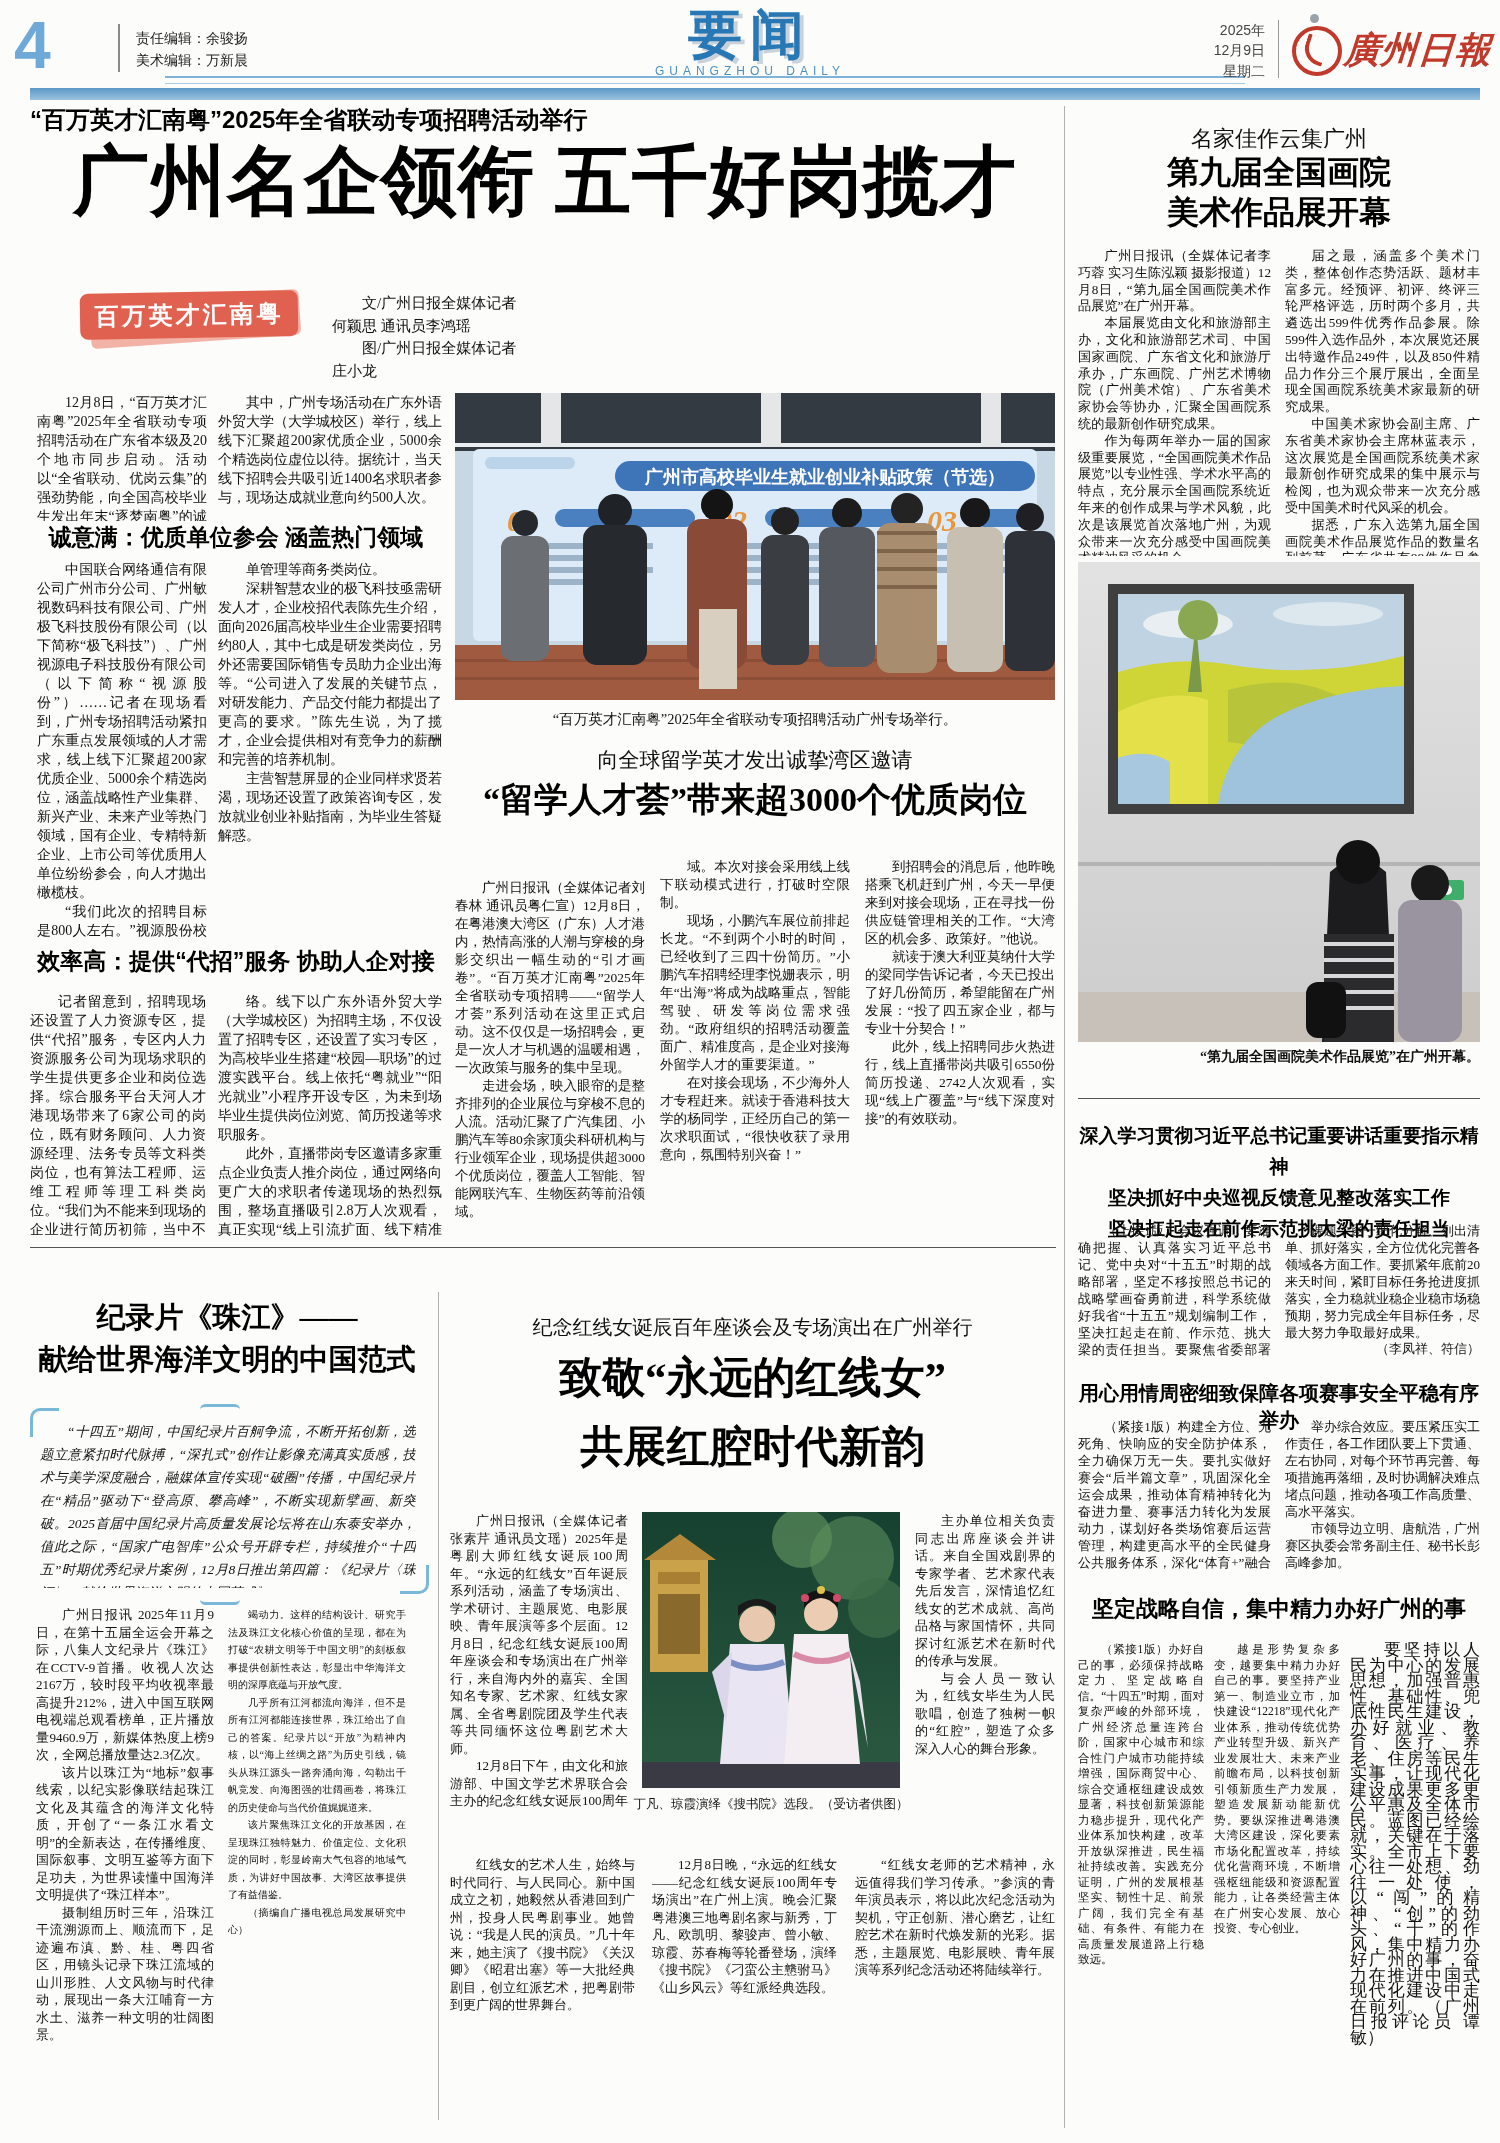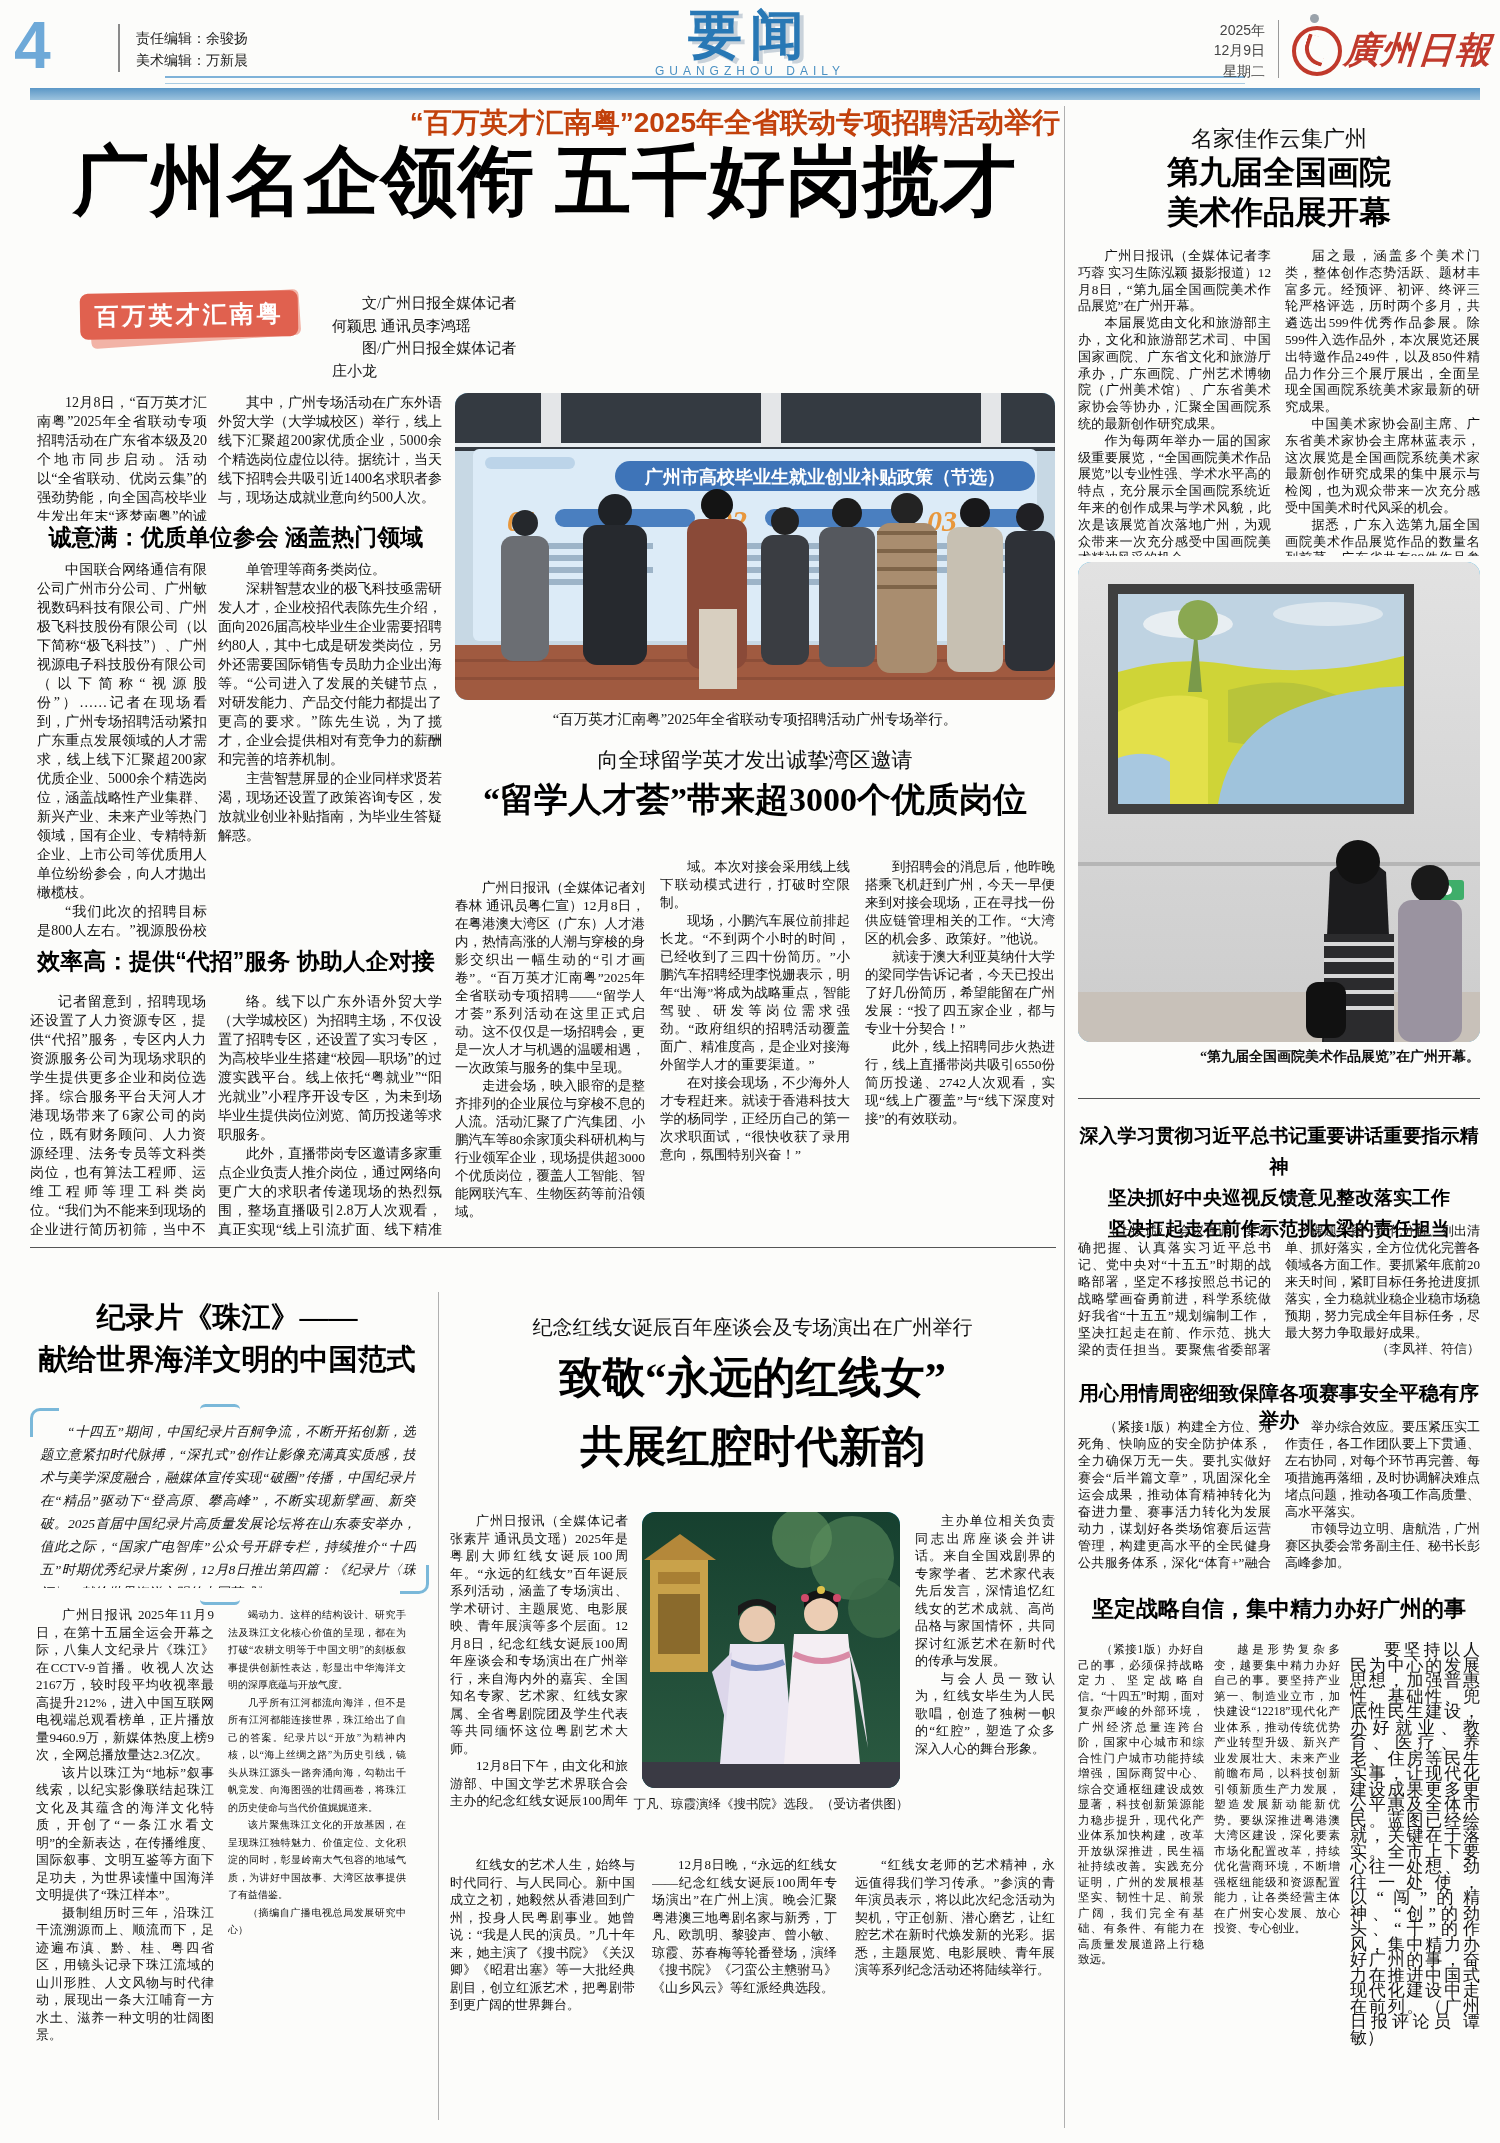--- a/index.html
+++ b/index.html
@@ -24,21 +24,21 @@
                     border-bottom:4px solid #c0392b;border-radius:0 0 0 18px;transform:rotate(18deg);}
   .logo-dot{position:absolute;left:18px;top:-4px;width:9px;height:9px;background:#9aa2aa;border-radius:50%;}
   .logo-txt{position:absolute;left:52px;top:8px;font-size:36px;font-weight:bold;font-style:italic;color:#c0392b;
             letter-spacing:1px;white-space:nowrap;transform:skewX(-4deg);}
   .blueband{left:30px;top:88px;width:1450px;height:12px;background:linear-gradient(180deg,#5b97c6,#9cc3de);}
   
   .vrule-main{left:1064px;top:106px;width:1px;height:2022px;background:#b0b0b0;}
   .hline-left{left:30px;top:1247px;width:1026px;height:1px;background:#555;}
   .vrule-bot{left:438px;top:1292px;width:1px;height:828px;background:#b0b0b0;}
   
-  .kicker-main{left:30px;top:104px;width:1030px;text-align:right;font-size:28px;font-weight:600;color:#c2410c;}
+  .kicker-main{left:30px;top:104px;width:1030px;text-align:left;font-size:24px;font-weight:600;color:#000000;}
   .headline-main{left:30px;top:140px;width:1030px;text-align:center;font-size:76px;font-weight:bold;
                  letter-spacing:1px;line-height:1.1;color:#000;}
   .badge-wrap{left:80px;top:288px;width:225px;height:58px;padding-left:46px;}
   .badge-back{position:absolute;left:10px;top:8px;width:210px;height:46px;background:#f2b3a6;border-radius:6px;transform:rotate(-4deg);}
   .badge-front{position:absolute;left:0;top:4px;width:218px;height:46px;background:#e0614f;border-radius:8px;
                color:#fff;font-weight:bold;font-size:24px;text-align:center;line-height:46px;letter-spacing:3px;transform:rotate(-1deg);
                font-family:"Liberation Sans","DejaVu Sans",sans-serif;}
   .byline-main{left:332px;top:292px;width:235px;font-size:15px;line-height:1.5;color:#111;}
   .byline-main div:nth-child(1),.byline-main div:nth-child(3){text-indent:2em;}
   .col{position:absolute;overflow:hidden;text-align:justify;font-size:14px;line-height:19px;color:#111;}
@@ -46,21 +46,21 @@
   .c-intro1{left:37px;top:393px;width:170px;height:128px;}
   .c-intro2{left:218px;top:393px;width:224px;height:128px;}
   .subhead{position:absolute;text-align:center;font-weight:bold;font-size:23px;color:#000;
            font-family:"Liberation Sans","DejaVu Sans",sans-serif;}
   .sh1{left:30px;top:522px;width:412px;}
   .sh2{left:30px;top:946px;width:412px;}
   .c-s1a{left:37px;top:560px;width:170px;height:380px;}
   .c-s1b{left:218px;top:560px;width:224px;height:380px;}
   .c-s2a{left:30px;top:992px;width:176px;height:244px;}
   .c-s2b{left:218px;top:992px;width:224px;height:244px;}
-  .photo-frame{position:absolute;overflow:hidden;background:#0ea5e9;border-radius:13px;}
+  .photo-frame{position:absolute;overflow:hidden;background:#0ea5e9;}
   .ph-main{left:455px;top:393px;width:600px;height:307px;}
   .cap{position:absolute;font-size:14.5px;color:#111;}
   .cap-main{left:455px;top:710px;width:600px;text-align:center;}
   
   .kicker-ov{left:455px;top:746px;width:600px;text-align:center;font-size:21px;color:#111;}
   .headline-ov{left:430px;top:777px;width:650px;text-align:center;font-size:34px;font-weight:bold;color:#000;}
   .c-ov1{left:455px;top:858px;width:190px;height:378px;font-size:13.5px;line-height:18px;margin-top:21px;}
   .c-ov2{left:660px;top:858px;width:190px;height:378px;font-size:13.5px;line-height:18px;}
   .c-ov3{left:865px;top:858px;width:190px;height:378px;font-size:13.5px;line-height:18px;}
   

